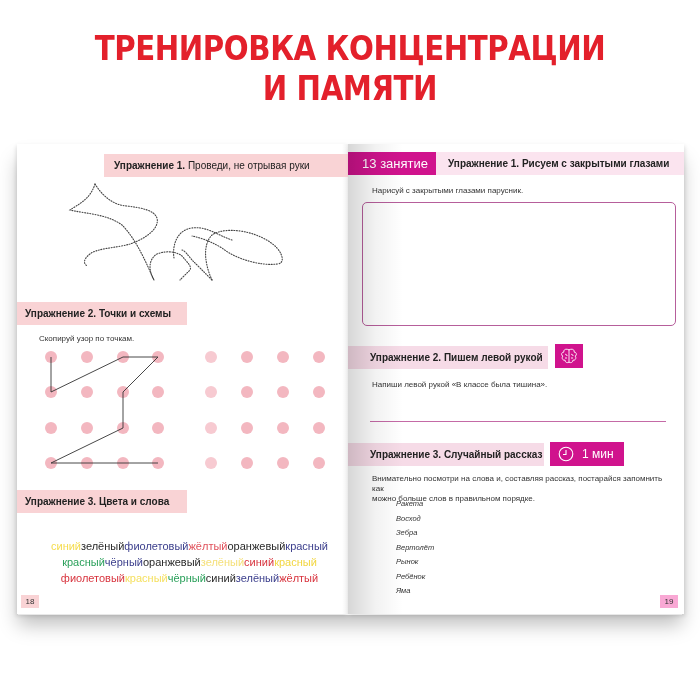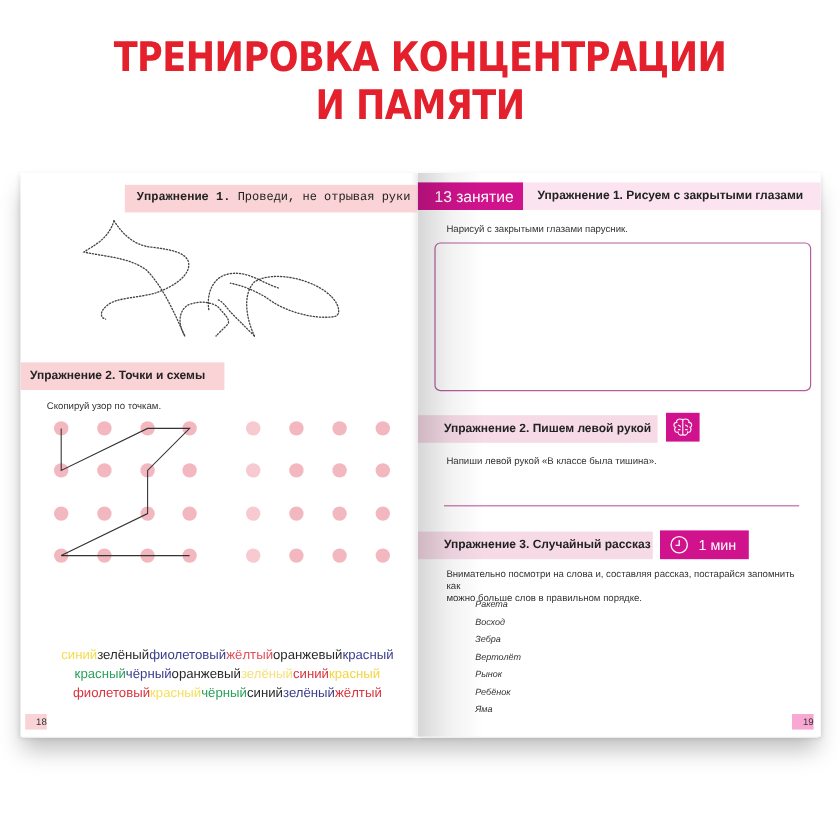--- a/index.html
+++ b/index.html
@@ -33,40 +33,40 @@
     }
 
     
     .lesson-tab-red {
       position: absolute; left: 0; top: 10px; width: 87px; height: 23px;
       background: #e8363e; color: #fff; font-size: 13px; line-height: 23px;
       text-align: right; padding-right: 6px;
     }
     .ex-bar-red {
       position: absolute; left: 87px; top: 10px; width: 244px; height: 23px;
-      background: #f9d3d5; font-size: 10px; line-height: 23px; padding-left: 10px; font-weight: bold; font-family: Liberation Mono, monospace;
+      background: #f9d3d5; font-size: 10px; line-height: 23px; padding-left: 10px; font-weight: bold;
     }
     .ex-bar-red .light { font-weight: normal; }
     .ex-head-pink {
       position: absolute; left: 0; height: 23px; width: 170px;
       background: #f9d3d5; font-size: 10px; font-weight: bold; line-height: 23px; padding-left: 8px;
     }
 
     .instr { position: absolute; font-size: 8px; color: #333; }
 
     .dot { position: absolute; width: 12px; height: 12px; border-radius: 50%; background: #f3b7c0; }
     .dot.light { background: #f7cad1; }
 
     .color-rows { position: absolute; left: 20px; top: 394px; width: 305px; }
     .color-row { display: flex; justify-content: center; font-size: 11px; line-height: 16px; height: 16px; }
     .color-row span { white-space: nowrap; }
 
     .page-num {
       position: absolute; top: 451px; width: 18px; height: 13px;
-      background: #f9d3d5; font-size: 8px; line-height: 13px; text-align: right; color: #333;
+      background: #f9d3d5; font-size: 8px; line-height: 13px; text-align: center; color: #333;
     }
 
     
     .lesson-tab-mag {
       position: absolute; left: 0; top: 8px; width: 88px; height: 23px;
       background: #d0138d; color: #fff; font-size: 13px; line-height: 23px;
       text-align: right; padding-right: 8px;
     }
     .ex-bar-mag {
       position: absolute; left: 88px; top: 8px; width: 248px; height: 23px;
@@ -158,20 +158,21 @@
     <div class="dot light" style="left:188px;top:278px"></div>
     <div class="dot" style="left:224px;top:278px"></div>
     <div class="dot" style="left:260px;top:278px"></div>
     <div class="dot" style="left:296px;top:278px"></div>
     <div class="dot light" style="left:188px;top:313px"></div>
     <div class="dot" style="left:224px;top:313px"></div>
     <div class="dot" style="left:260px;top:313px"></div>
     <div class="dot" style="left:296px;top:313px"></div>
   </div>
 
+  <div class="ex-head-pink" style="top:346px;">Упражнение 3. Цвета и слова</div>
 
   <div class="color-rows" id="color-rows">
       <div class="color-row">
         <span style="color: rgb(245, 220, 76);">синий</span>
         <span style="color: rgb(42, 42, 42);">зелёный</span>
         <span style="color: rgb(59, 62, 140);">фиолетовый</span>
         <span style="color: rgb(224, 80, 90);">жёлтый</span>
         <span style="color: rgb(42, 42, 42);">оранжевый</span>
         <span style="color: rgb(59, 62, 140);">красный</span>
       </div>

